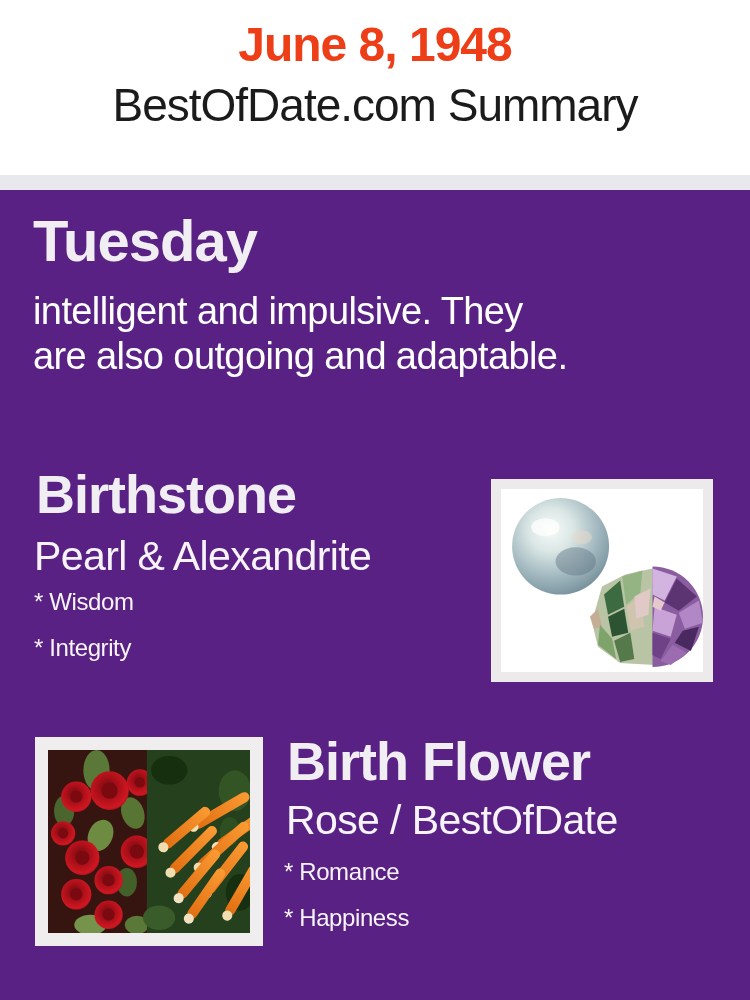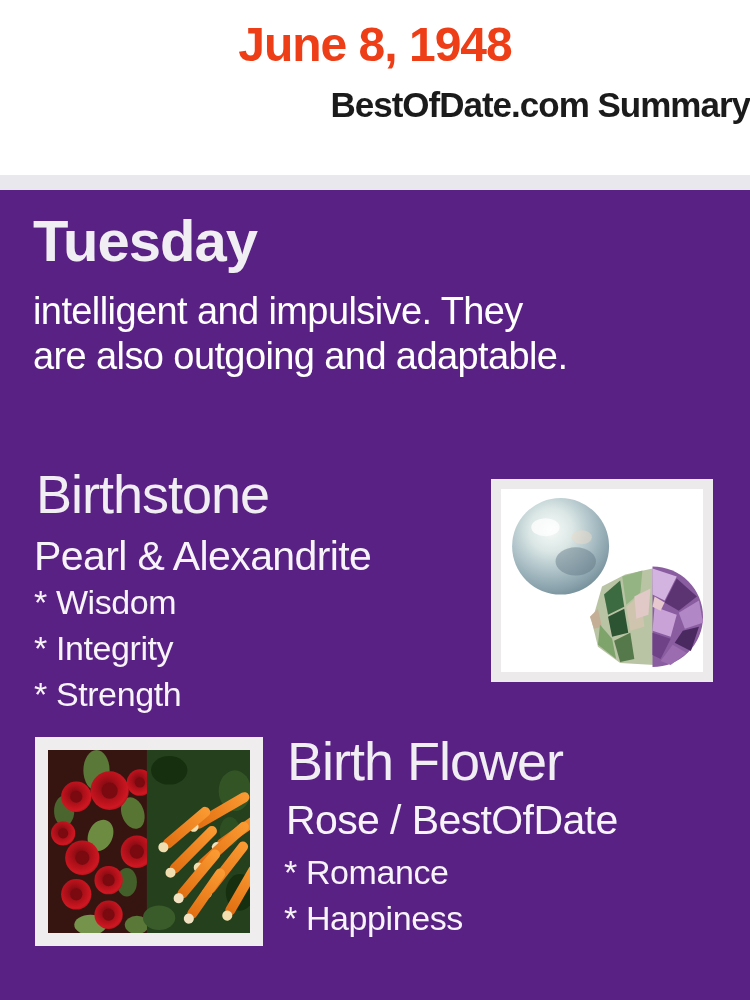--- a/index.html
+++ b/index.html
@@ -15,43 +15,43 @@
     position:relative;width:750px;height:1000px;margin:0 auto;
     background:#6d28d9;overflow:hidden;
   }
   
   .header{position:absolute;left:0;top:0;width:750px;height:175px;background:#ffffff;text-align:center;}
   .date-title{
     margin-top:17px;font-size:48px;line-height:56px;font-weight:bold;
     color:var(--accent-orange,#ee3e17);letter-spacing:-1px;
   }
   .site-summary{
-    margin-top:13px;font-size:35px;line-height:38px;font-weight:700;
-    color:#1b1b1b;letter-spacing:-1px;text-align:right;
+    margin-top:13px;font-size:46px;line-height:38px;font-weight:400;
+    color:#1b1b1b;letter-spacing:-1px;
   }
   .tagline{
     margin-top:9px;font-size:29px;line-height:33px;
     color:var(--tagline-slate,#4a5b6c);letter-spacing:-0.5px;
   }
   .divider{position:absolute;left:0;top:175px;width:750px;height:15px;background:var(--divider-gray,#e9e8ec);}
   
   .purple-section{
     position:absolute;left:0;top:190px;width:750px;height:810px;
     background:var(--purple-background,#5a2184);color:#ffffff;
   }
   .zodiac-name{
     position:absolute;left:33px;top:18px;
     font-size:58px;line-height:66px;font-weight:bold;color:#f1eef3;letter-spacing:-1px;
   }
   .zodiac-desc{position:absolute;left:33px;top:99px;font-size:38px;line-height:45px;color:#ffffff;letter-spacing:-0.6px;}
   .zodiac-desc span{display:block;}
-  .section-heading{font-size:54px;line-height:60px;font-weight:normal;color:#f1eef3;letter-spacing:-1px;}
+  .section-heading{font-size:54px;line-height:60px;font-weight:bold;color:#f1eef3;letter-spacing:-1px;}
   .section-sub{font-size:41px;line-height:46px;color:#f7f4f9;letter-spacing:-0.6px;}
   .trait-list{display:flex;flex-direction:column;gap:10px;}
-  .trait{font-size:34px;line-height:36px;color:#f7f4f9;letter-spacing:-0.4px;}
+  .trait{font-size:24px;line-height:36px;color:#f7f4f9;letter-spacing:-0.4px;}
   .birthstone-heading{position:absolute;left:36px;top:274px;}
   .birthstone-sub{position:absolute;left:34px;top:343px;}
   .birthstone-traits{position:absolute;left:34px;top:394px;}
   .flower-heading{position:absolute;left:287px;top:541px;}
   .flower-sub{position:absolute;left:286px;top:607px;}
   .flower-traits{position:absolute;left:284px;top:664px;}
   
   .photo-card{position:absolute;background:#ffffff;}
   .birthstone-card{
     left:491px;top:289px;width:222px;height:203px;
@@ -82,21 +82,20 @@
     <div class="zodiac-desc">
       <span>intelligent and impulsive. They</span>
       <span>are also outgoing and adaptable.</span>
     </div>
 
     <div class="section-heading birthstone-heading">Birthstone</div>
     <div class="section-sub birthstone-sub">Pearl &amp; Alexandrite</div>
     <div class="trait-list birthstone-traits">
       <div class="trait">* Wisdom</div>
       <div class="trait">* Integrity</div>
-      <div class="trait">* Strength</div>
     </div>
 
     <div class="photo-card birthstone-card">
       <svg viewBox="0 0 200 182" preserveAspectRatio="none">
         <defs>
           <radialGradient id="pearlGrad" cx="40%" cy="33%" r="78%">
             <stop offset="0%" stop-color="#f6faf8"></stop>
             <stop offset="28%" stop-color="#dce8e6"></stop>
             <stop offset="55%" stop-color="#aec2c8"></stop>
             <stop offset="80%" stop-color="#87a0aa"></stop>

